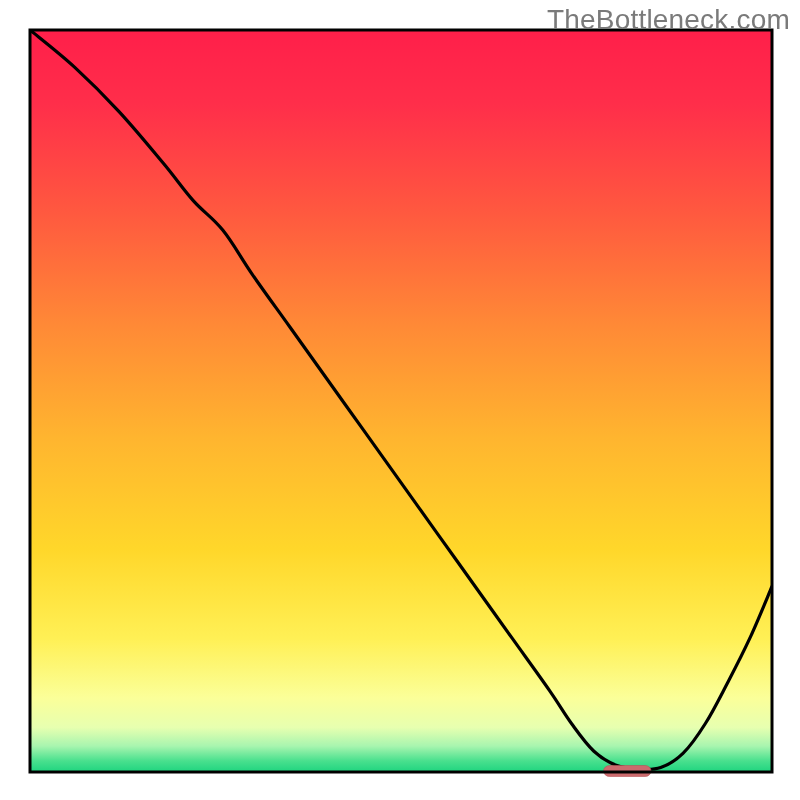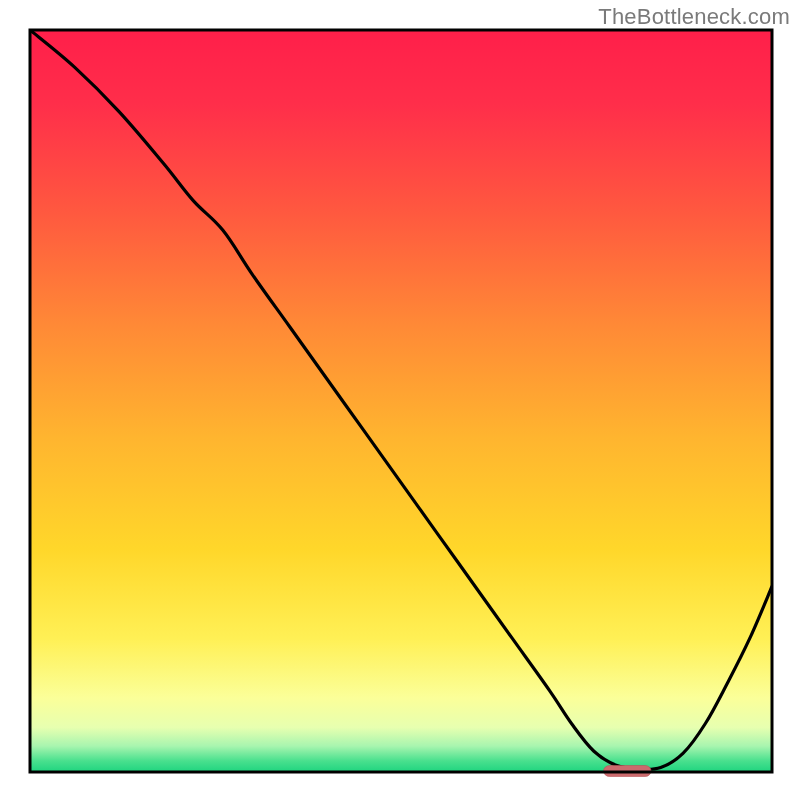--- a/index.html
+++ b/index.html
@@ -14,21 +14,21 @@
     position: relative;
     width: 800px;
     height: 800px;
     overflow: hidden;
   }
   .watermark {
     position: absolute;
     top: 4px;
     right: 10px;
     color: #7a7a7a;
-    font-size: 22px;
+    font-size: 28px;
     font-weight: 500;
     letter-spacing: 0.2px;
     z-index: 10;
   }
   svg.chart {
     position: absolute;
     left: 0;
     top: 0;
   }
 </style>

